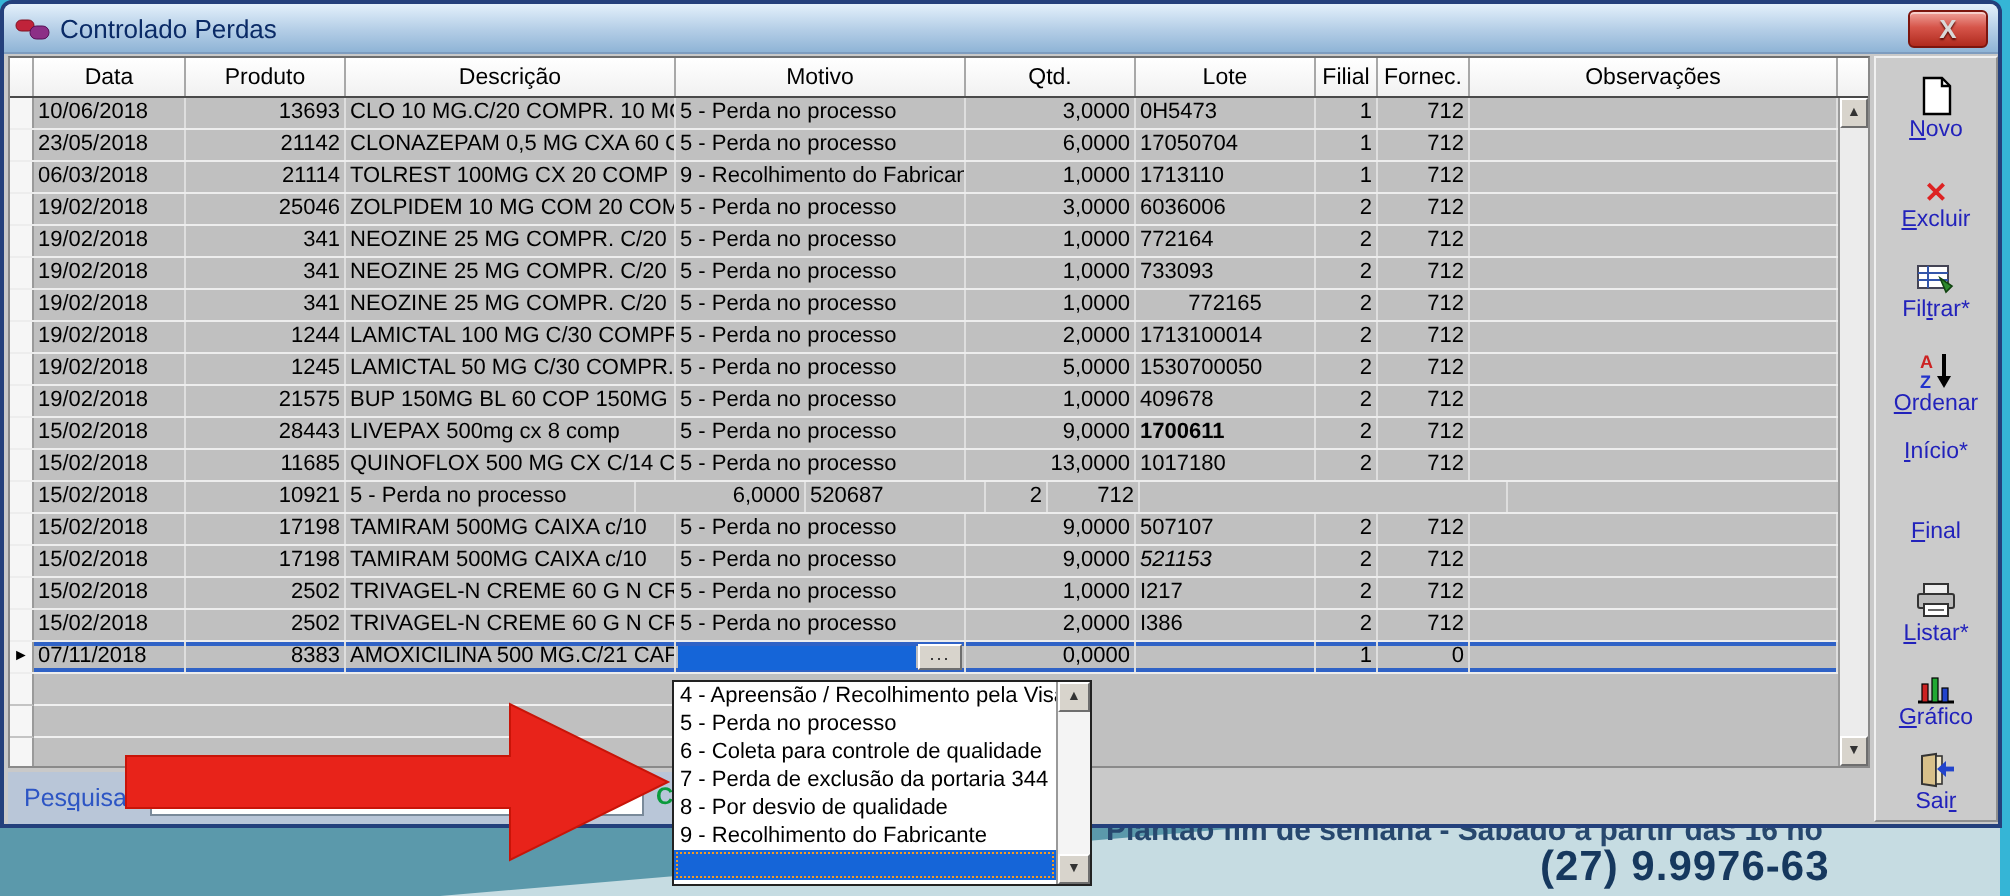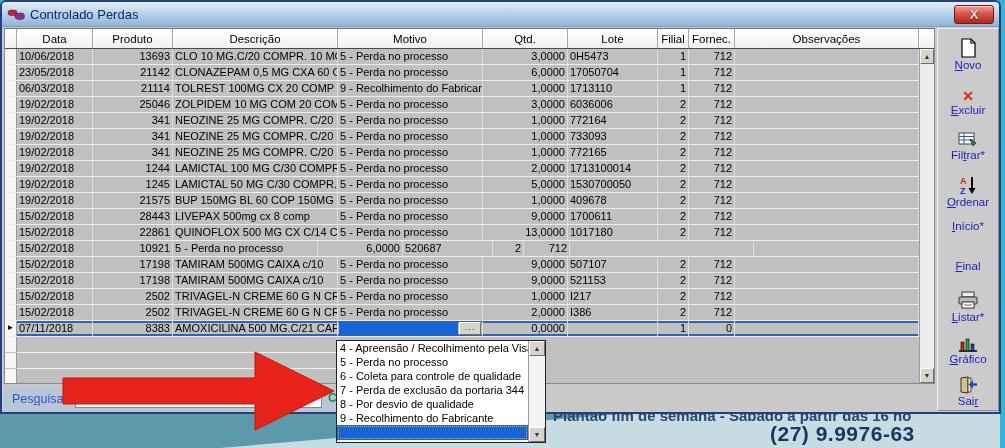--- a/index.html
+++ b/index.html
@@ -197,21 +197,21 @@
             <div class="cell r" style="width: 46px;">712</div>
             <div class="cell" style="width: 184px;"></div>
           </div>
           <div class="grid-row">
             <div class="cell ind" style="width: 12px;"></div>
             <div class="cell" style="width: 76px;">19/02/2018</div>
             <div class="cell r" style="width: 80px;">341</div>
             <div class="cell" style="width: 165px;">NEOZINE  25 MG COMPR. C/20 (*) CX C</div>
             <div class="cell" style="width: 145px;">5 - Perda no processo</div>
             <div class="cell r" style="width: 85px;">1,0000</div>
-            <div class="cell" style="width: 90px;">772165</div>
+            <div class="cell" style="width: 90px; text-align: center;">772165</div>
             <div class="cell r" style="width: 31px;">2</div>
             <div class="cell r" style="width: 46px;">712</div>
             <div class="cell" style="width: 184px;"></div>
           </div>
           <div class="grid-row">
             <div class="cell ind" style="width: 12px;"></div>
             <div class="cell" style="width: 76px;">19/02/2018</div>
             <div class="cell r" style="width: 80px;">1244</div>
             <div class="cell" style="width: 165px;">LAMICTAL 100 MG C/30 COMPR. (B) CO</div>
             <div class="cell" style="width: 145px;">5 - Perda no processo</div>
@@ -245,29 +245,29 @@
             <div class="cell r" style="width: 46px;">712</div>
             <div class="cell" style="width: 184px;"></div>
           </div>
           <div class="grid-row">
             <div class="cell ind" style="width: 12px;"></div>
             <div class="cell" style="width: 76px;">15/02/2018</div>
             <div class="cell r" style="width: 80px;">28443</div>
             <div class="cell" style="width: 165px;">LIVEPAX 500mg cx 8 comp</div>
             <div class="cell" style="width: 145px;">5 - Perda no processo</div>
             <div class="cell r" style="width: 85px;">9,0000</div>
-            <div class="cell" style="width: 90px;">1700611</div>
-            <div class="cell r" style="width: 31px;">2</div>
-            <div class="cell r" style="width: 46px;">712</div>
-            <div class="cell" style="width: 184px;"></div>
-          </div>
-          <div class="grid-row">
-            <div class="cell ind" style="width: 12px;"></div>
-            <div class="cell" style="width: 76px;">15/02/2018</div>
-            <div class="cell r" style="width: 80px;">22861</div>
+            <div class="cell" style="width: 90px; font-weight: bold;">1700611</div>
+            <div class="cell r" style="width: 31px;">2</div>
+            <div class="cell r" style="width: 46px;">712</div>
+            <div class="cell" style="width: 184px;"></div>
+          </div>
+          <div class="grid-row">
+            <div class="cell ind" style="width: 12px;"></div>
+            <div class="cell" style="width: 76px;">15/02/2018</div>
+            <div class="cell r" style="width: 80px;">11685</div>
             <div class="cell" style="width: 165px;">QUINOFLOX 500 MG CX C/14 COMP</div>
             <div class="cell" style="width: 145px;">5 - Perda no processo</div>
             <div class="cell r" style="width: 85px;">13,0000</div>
             <div class="cell" style="width: 90px;">1017180</div>
             <div class="cell r" style="width: 31px;">2</div>
             <div class="cell r" style="width: 46px;">712</div>
             <div class="cell" style="width: 184px;"></div>
           </div>
           <div class="grid-row">
             <div class="cell ind" style="width: 12px;"></div>
@@ -292,21 +292,21 @@
             <div class="cell r" style="width: 46px;">712</div>
             <div class="cell" style="width: 184px;"></div>
           </div>
           <div class="grid-row">
             <div class="cell ind" style="width: 12px;"></div>
             <div class="cell" style="width: 76px;">15/02/2018</div>
             <div class="cell r" style="width: 80px;">17198</div>
             <div class="cell" style="width: 165px;">TAMIRAM 500MG CAIXA c/10</div>
             <div class="cell" style="width: 145px;">5 - Perda no processo</div>
             <div class="cell r" style="width: 85px;">9,0000</div>
-            <div class="cell" style="width: 90px;">521153</div>
+            <div class="cell" style="width: 90px; font-style: italic;">521153</div>
             <div class="cell r" style="width: 31px;">2</div>
             <div class="cell r" style="width: 46px;">712</div>
             <div class="cell" style="width: 184px;"></div>
           </div>
           <div class="grid-row">
             <div class="cell ind" style="width: 12px;"></div>
             <div class="cell" style="width: 76px;">15/02/2018</div>
             <div class="cell r" style="width: 80px;">2502</div>
             <div class="cell" style="width: 165px;">TRIVAGEL-N CREME 60 G N CR 60 G</div>
             <div class="cell" style="width: 145px;">5 - Perda no processo</div>

